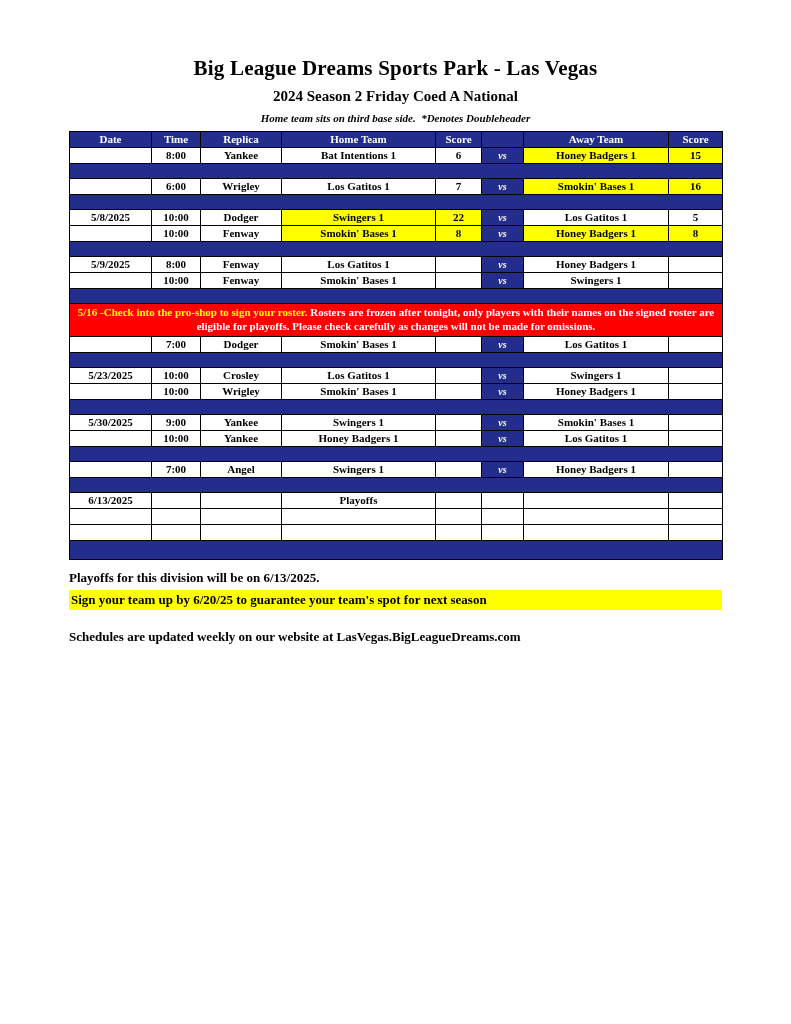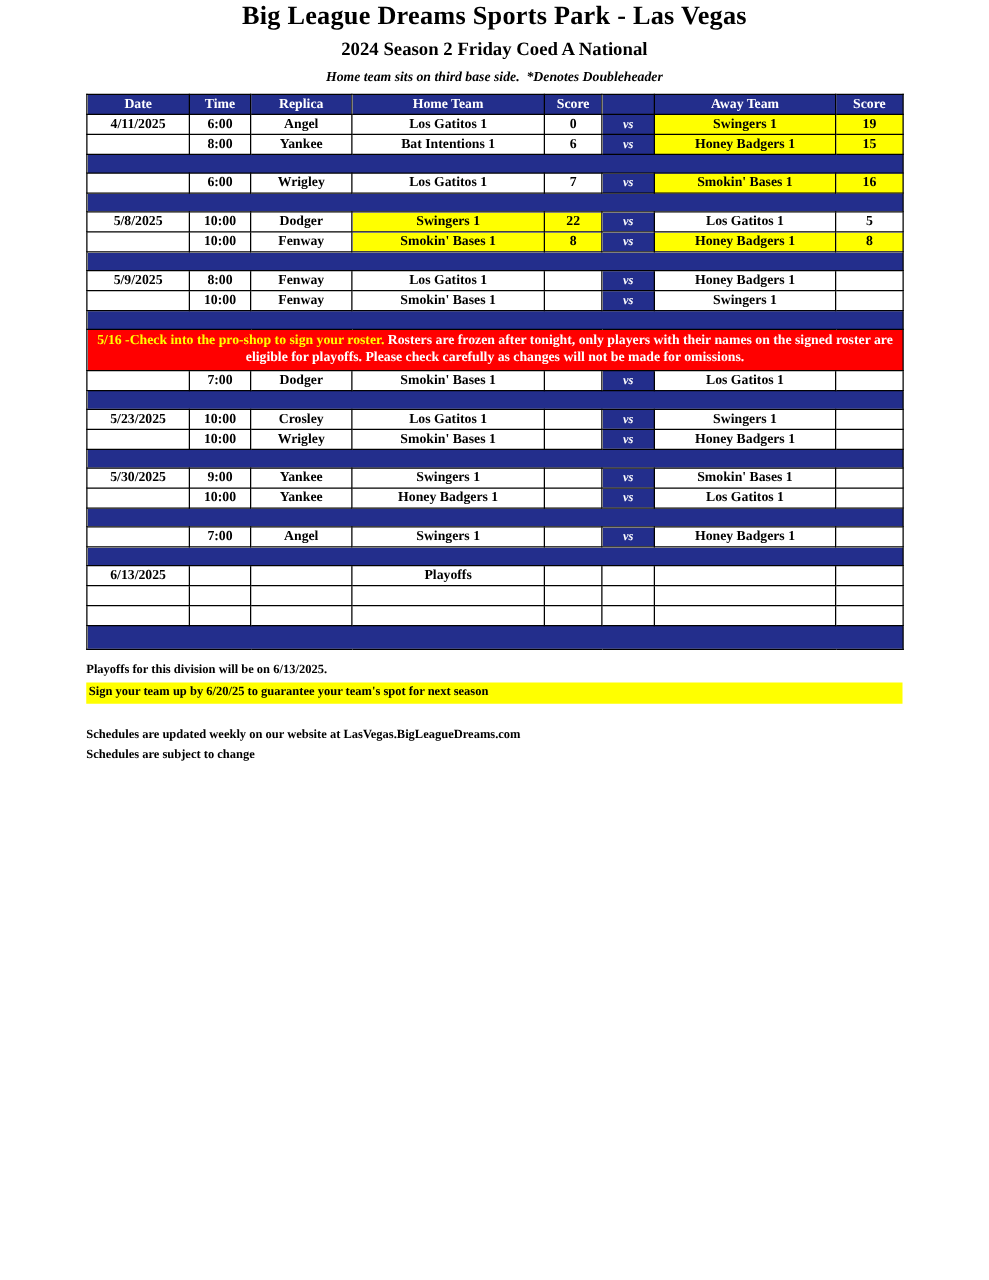--- a/index.html
+++ b/index.html
@@ -3,20 +3,21 @@
 <meta charset="utf-8">
 <style>
   * { box-sizing: border-box; }
   html, body { margin: 0; padding: 0; background: #ffffff; }
   .page {
     width: 791px;
     height: 1024px;
     overflow: hidden;
     font-family: "Liberation Serif", serif;
     color: #000;
+    padding-top: 56px;
   }
   .content { width: 653px; margin: 0 auto; }
   .title {
     font-size: 21px;
     font-weight: bold;
     text-align: center;
     margin: 0 0 7px 0;
     letter-spacing: 0.2px;
   }
   .subtitle {
@@ -69,21 +70,21 @@
   .schedule td.notice {
     background: var(--notice, #ff0000);
     color: #fff;
     white-space: normal;
     height: auto;
     padding: 2px 6px;
     font-size: 11px;
     line-height: 1.25;
   }
   .notice-hl { color: var(--hl, #ffff00); }
-  .footer { margin-top: 10px; font-size: 10px; font-weight: bold; }
+  .footer { margin-top: 10px; font-size: 13px; font-weight: bold; }
   .footer p { margin: 0 0 4px 0; line-height: 1.25; }
   .footer .banner {
     background: var(--hl, #ffff00);
     padding: 2px 2px 2px 2px;
     margin-bottom: 19px;
   }
 </style>
 </head>
 <body>
 
@@ -112,30 +113,20 @@
           <th>Replica</th>
           <th>Home Team</th>
           <th>Score</th>
           <th></th>
           <th>Away Team</th>
           <th>Score</th>
         </tr>
       </thead>
       <tbody>
           <tr>
-            <td>4/11/2025</td>
-            <td>6:00</td>
-            <td>Angel</td>
-            <td>Los Gatitos 1</td>
-            <td>0</td>
-            <td class="vs">vs</td>
-            <td class="hl">Swingers 1</td>
-            <td class="hl">19</td>
-          </tr>
-          <tr>
             <td></td>
             <td>8:00</td>
             <td>Yankee</td>
             <td>Bat Intentions 1</td>
             <td>6</td>
             <td class="vs">vs</td>
             <td class="hl">Honey Badgers 1</td>
             <td class="hl">15</td>
           </tr>
           <tr>
@@ -308,17 +299,16 @@
           <tr>
             <td colspan="8" class="sep thick"></td>
           </tr>
         </tbody>
     </table>
 
     <div class="footer">
       <p>Playoffs for this division will be on 6/13/2025.</p>
       <p class="banner">Sign your team up by 6/20/25 to guarantee your team's spot for next season</p>
       <p>Schedules are updated weekly on our website at LasVegas.BigLeagueDreams.com</p>
-      <p>Schedules are subject to change</p>
     </div>
 
   </div>
 </div>
 
 </body></html>

